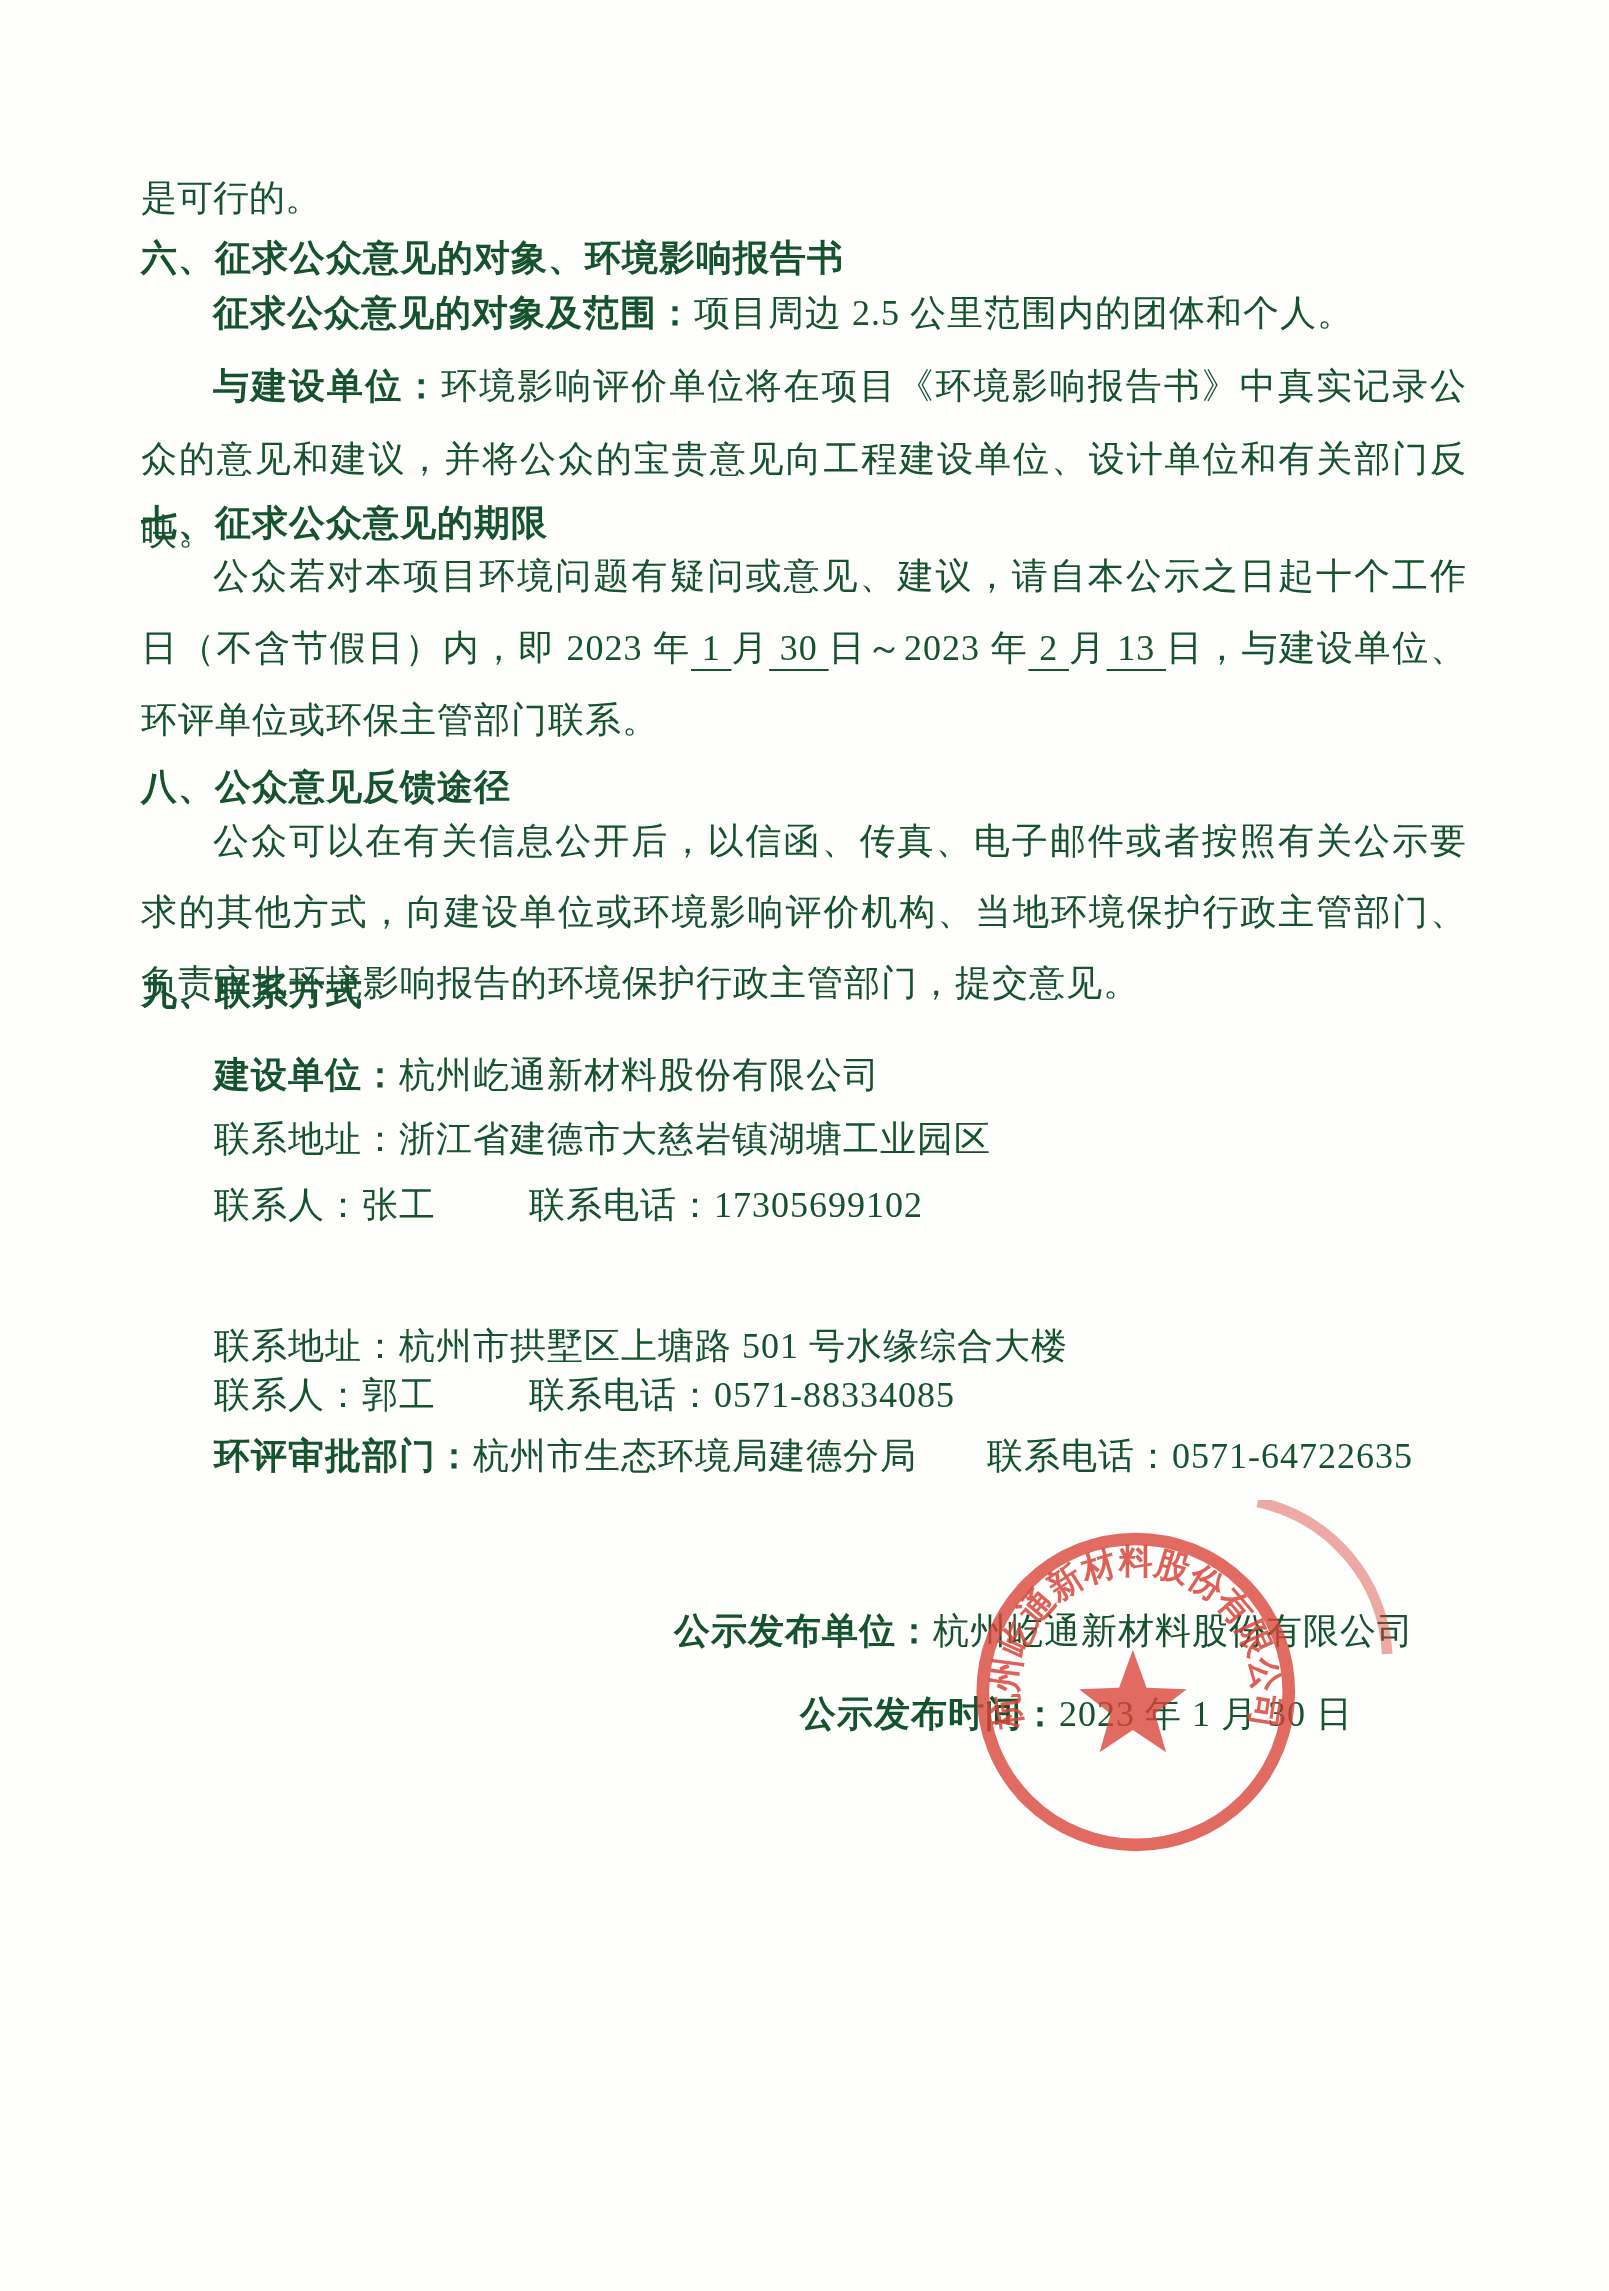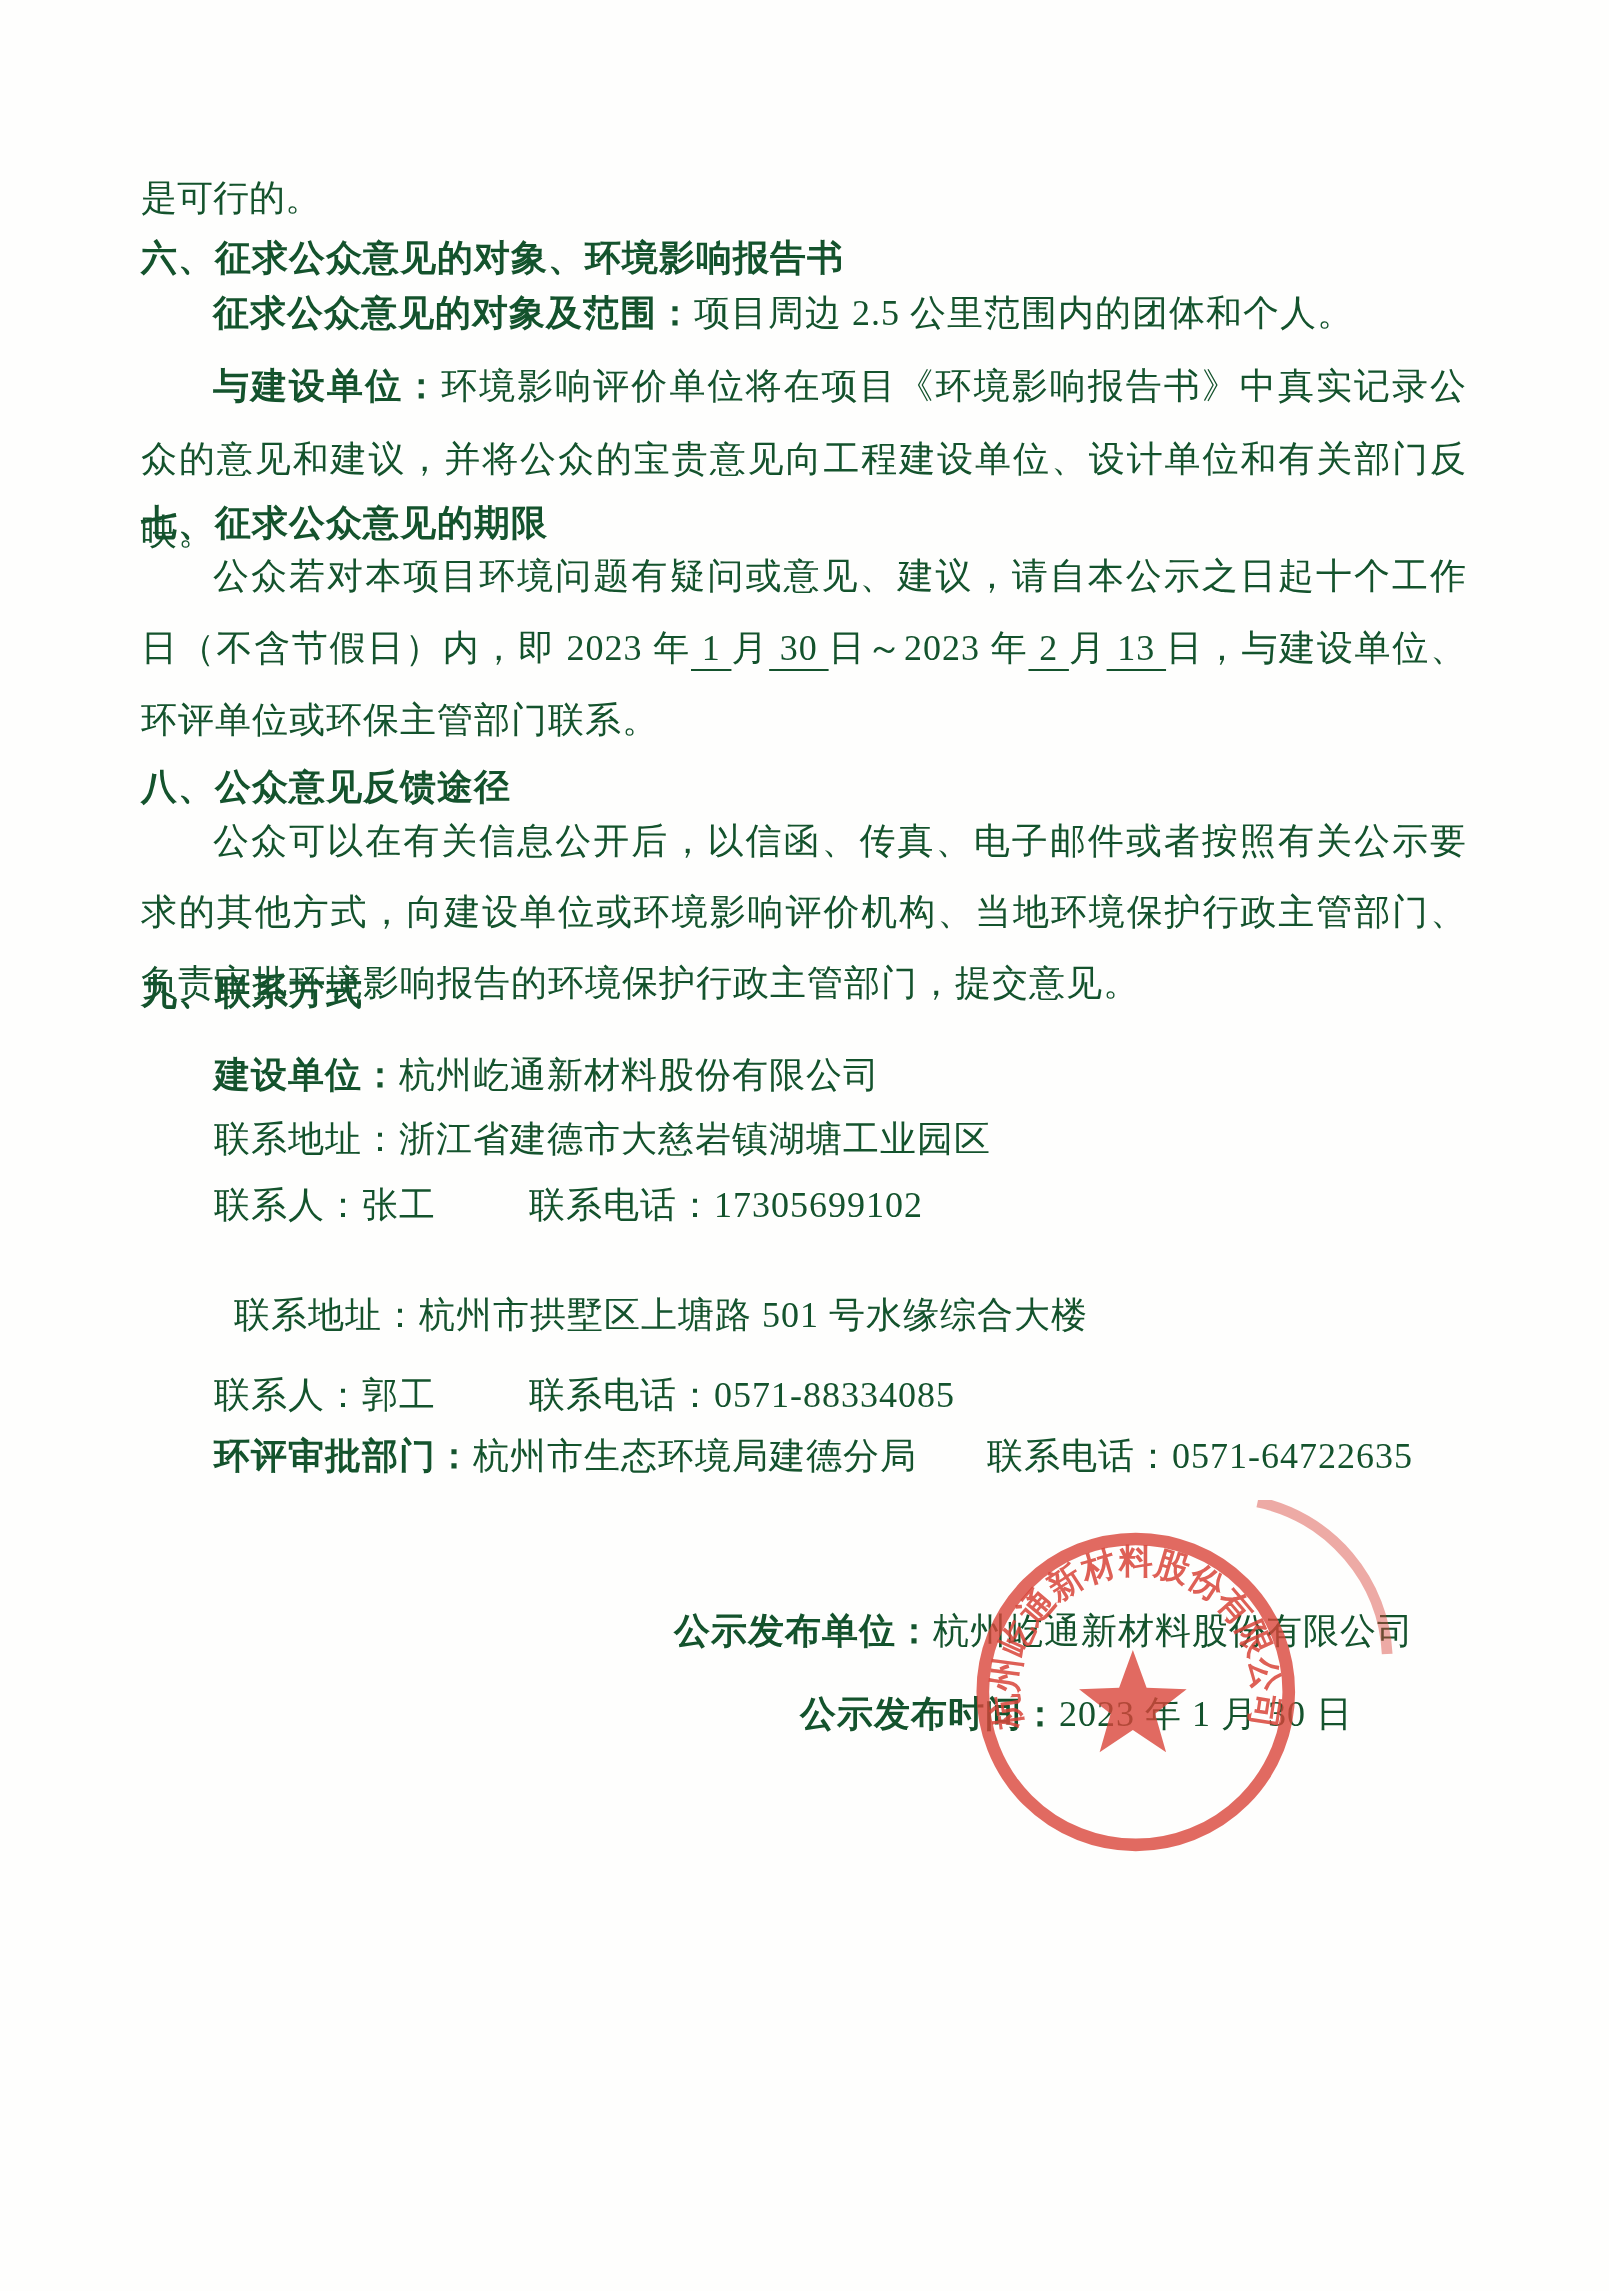--- a/index.html
+++ b/index.html
@@ -77,21 +77,21 @@
 
   <div class="blk heading" style="top:968px;">九、联系方式</div>
 
   <div class="blk indent2 cline" style="top:1051px;"><span class="lbl">建设单位：</span><span>杭州屹通新材料股份有限公司</span></div>
 
   <div class="blk indent2 cline" style="top:1115px;">联系地址：浙江省建德市大慈岩镇湖塘工业园区</div>
 
   <div class="blk indent2 cline" style="top:1181px;"><span>联系人：张工</span><span class="gap95"></span><span>联系电话：17305699102</span></div>
 
 
-  <div class="blk indent2 cline" style="top:1291px;margin-left:20px;">联系地址：杭州市拱墅区上塘路 501 号水缘综合大楼</div>
+  <div class="blk indent2 cline" style="top:1322px;">联系地址：杭州市拱墅区上塘路 501 号水缘综合大楼</div>
 
   <div class="blk indent2 cline" style="top:1371px;"><span>联系人：郭工</span><span class="gap95"></span><span>联系电话：0571-88334085</span></div>
 
   <div class="blk indent2 cline" style="top:1432px;"><span class="lbl">环评审批部门：</span><span>杭州市生态环境局建德分局</span><span class="gap75"></span><span>联系电话：0571-64722635</span></div>
 
   <div class="footer-line" style="top:1607px; right:195px;"><span class="lbl">公示发布单位：</span><span>杭州屹通新材料股份有限公司</span></div>
 
   <div class="footer-line" style="top:1690px; right:256px;"><span class="lbl">公示发布时间：</span><span>2023 年 1 月 30 日</span></div>
 
   <svg class="stamp" width="507" height="419" viewBox="0 0 520 430" style="font-size:37px">

